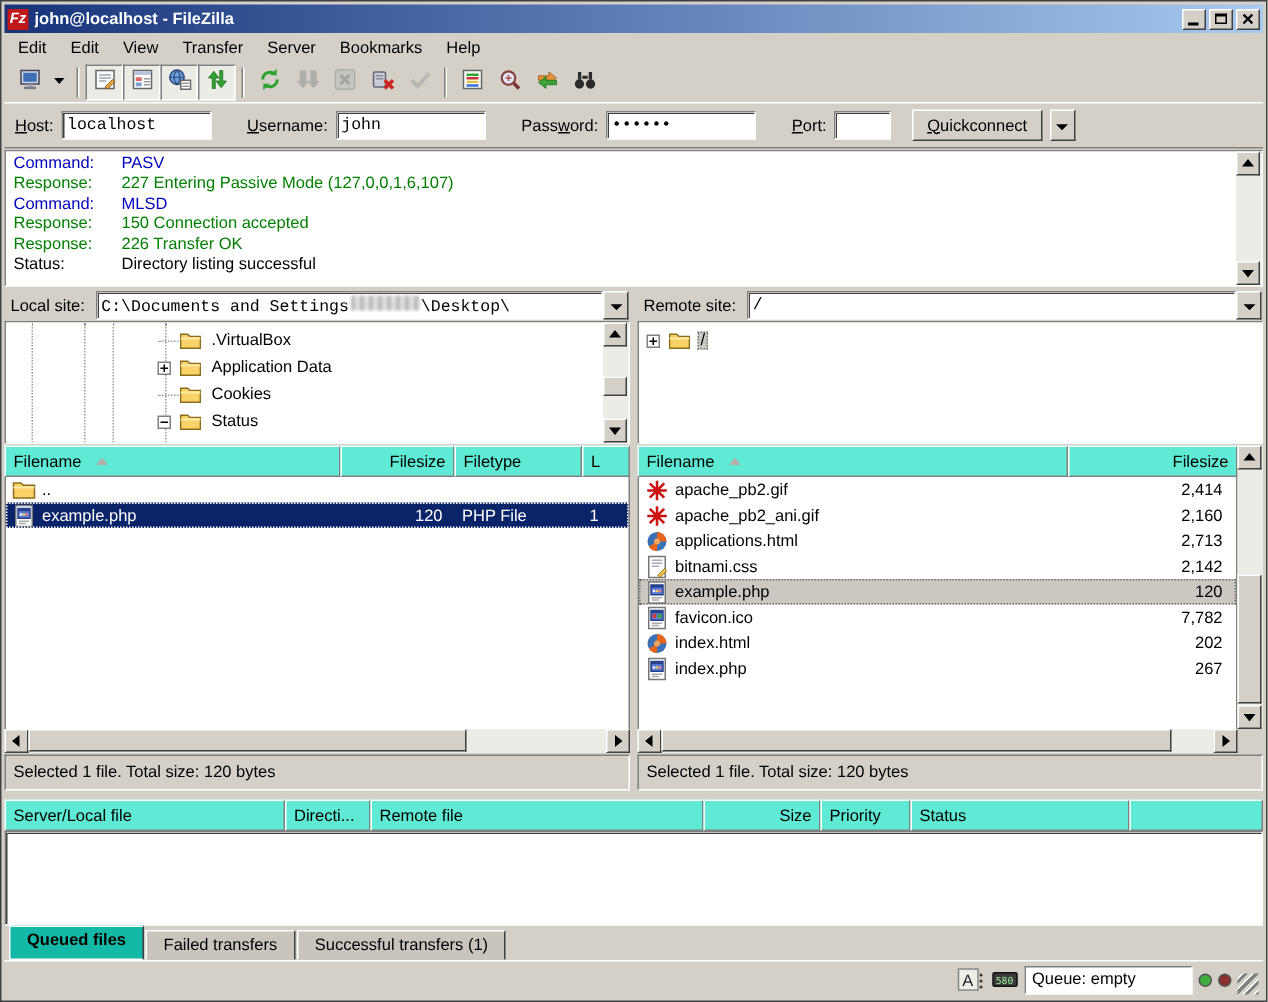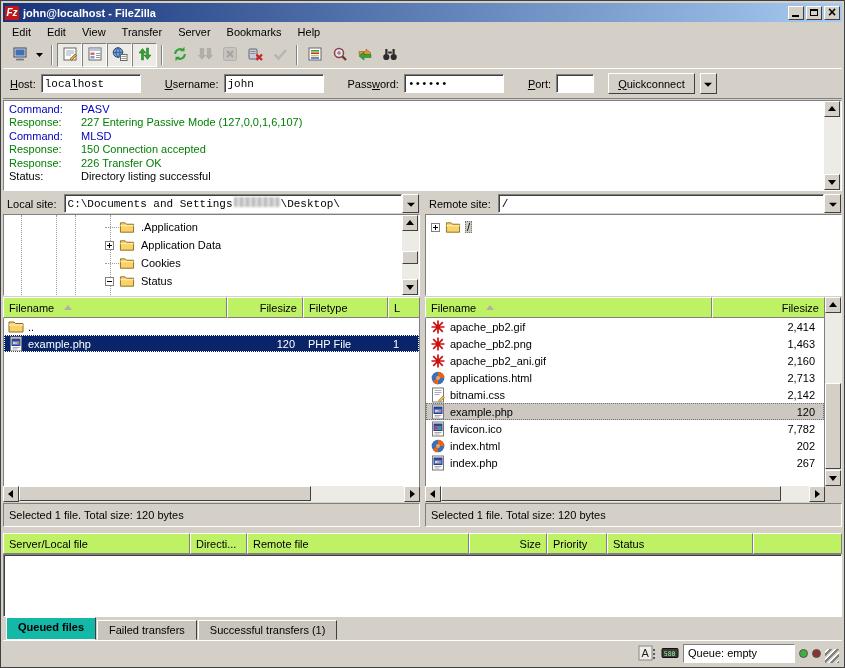--- a/index.html
+++ b/index.html
@@ -85,21 +85,21 @@
   .tree-ico{width:16px;height:15px;flex:none;margin-right:4px;}
   .tree-ico svg{width:16px;height:15px;}
   .tree-label{padding:0 2px;white-space:nowrap;}
   .tree-label.sel{background:#ccc8c1;outline:1px dotted #777;outline-offset:-1px;}
   
   .pane-spacer{height:1px;flex:none;}
   .listwrap{display:flex;flex-direction:column;flex:none;}
   .list-top{display:flex;flex:none;}
   .list-stack{display:flex;flex-direction:column;flex:1;min-width:0;}
   .list-header{height:21px;flex:none;display:grid;}
-  .hcell{background:#bef264;border:1px solid;border-color:#fff #808080 #808080 #fff;
+  .hcell{background:#5eead4;border:1px solid;border-color:#fff #808080 #808080 #fff;
     display:flex;align-items:center;padding:0 5px;white-space:nowrap;overflow:hidden;}
   .hcell.right{justify-content:flex-end;}
   .sort-asc{width:0;height:0;margin-left:10px;border-left:4px solid transparent;border-right:4px solid transparent;border-bottom:5px solid #b3afa7;}
   .list-body{height:168px;flex:none;background:#fff;border-left:1px solid #808080;border-right:1px solid #808080;overflow:hidden;position:relative;}
   .lrow{display:grid;height:17px;align-items:center;}
   .lrow .c{padding:0 4px;white-space:nowrap;overflow:hidden;display:flex;align-items:center;}
   .lrow .c.size{justify-content:flex-end;padding-right:9px;}
   .file-ico{width:16px;height:16px;flex:none;margin-right:4px;}
   .file-ico svg{width:16px;height:16px;}
   .lrow.sel-active{background:var(--sel,#0a246a);color:#fff;outline:1px dotted #fff;outline-offset:-1px;}
@@ -340,21 +340,21 @@
           <div class="guide" style="left:17px"></div>
           <div class="guide" style="left:52px"></div>
           <div class="guide" style="left:71px"></div>
           <div class="guide" style="left:106px"></div>
         <div class="tree-row" style="padding-left: 101px;">
               <span class="exp-space"></span>
               <span class="tree-ico"><svg viewBox="0 0 16 16">
                   <path d="M1 4.5V3h5l1.5 1.5H15V13H1z" fill="#fbd268" stroke="#8a6d1d"></path>
                   <path d="M1 6h14" stroke="#fde9a8" stroke-width="1.4"></path>
                 </svg></span>
-              <span class="tree-label">.Application</span>
+              <span class="tree-label">.VirtualBox</span>
             </div>
             <div class="tree-row" style="padding-left: 101px;">
               <span class="expander plus"></span>
               <span class="tree-ico"><svg viewBox="0 0 16 16">
                   <path d="M1 4.5V3h5l1.5 1.5H15V13H1z" fill="#fbd268" stroke="#8a6d1d"></path>
                   <path d="M1 6h14" stroke="#fde9a8" stroke-width="1.4"></path>
                 </svg></span>
               <span class="tree-label">Application Data</span>
             </div>
             <div class="tree-row" style="padding-left: 101px;">
@@ -509,32 +509,20 @@
                 <span class="c size">2,414</span>
               </div>
               <div class="lrow grid-remote">
                 <span class="c">
                   <span class="file-ico"><svg viewBox="0 0 16 16">
                       <g stroke="#cc1111" stroke-width="1.7" fill="none">
                         <path d="M8 1.5v13M1.5 8h13M3.2 3.2l9.6 9.6M12.8 3.2L3.2 12.8"></path>
                       </g>
                       <circle cx="8" cy="8" r="2.2" fill="#cc1111"></circle>
                     </svg></span>
-                  <span>apache_pb2.png</span>
-                </span>
-                <span class="c size">1,463</span>
-              </div>
-              <div class="lrow grid-remote">
-                <span class="c">
-                  <span class="file-ico"><svg viewBox="0 0 16 16">
-                      <g stroke="#cc1111" stroke-width="1.7" fill="none">
-                        <path d="M8 1.5v13M1.5 8h13M3.2 3.2l9.6 9.6M12.8 3.2L3.2 12.8"></path>
-                      </g>
-                      <circle cx="8" cy="8" r="2.2" fill="#cc1111"></circle>
-                    </svg></span>
                   <span>apache_pb2_ani.gif</span>
                 </span>
                 <span class="c size">2,160</span>
               </div>
               <div class="lrow grid-remote">
                 <span class="c">
                   <span class="file-ico"><svg viewBox="0 0 16 16">
                       <circle cx="8" cy="8" r="6.3" fill="#3b6fb6"></circle>
                       <path d="M8 1.7a6.3 6.3 0 0 1 6.3 6.3L8 8z" fill="#e8641b"></path>
                       <path d="M2.6 11.5A6.3 6.3 0 0 0 8 14.3L8 8z" fill="#e8641b"></path>

